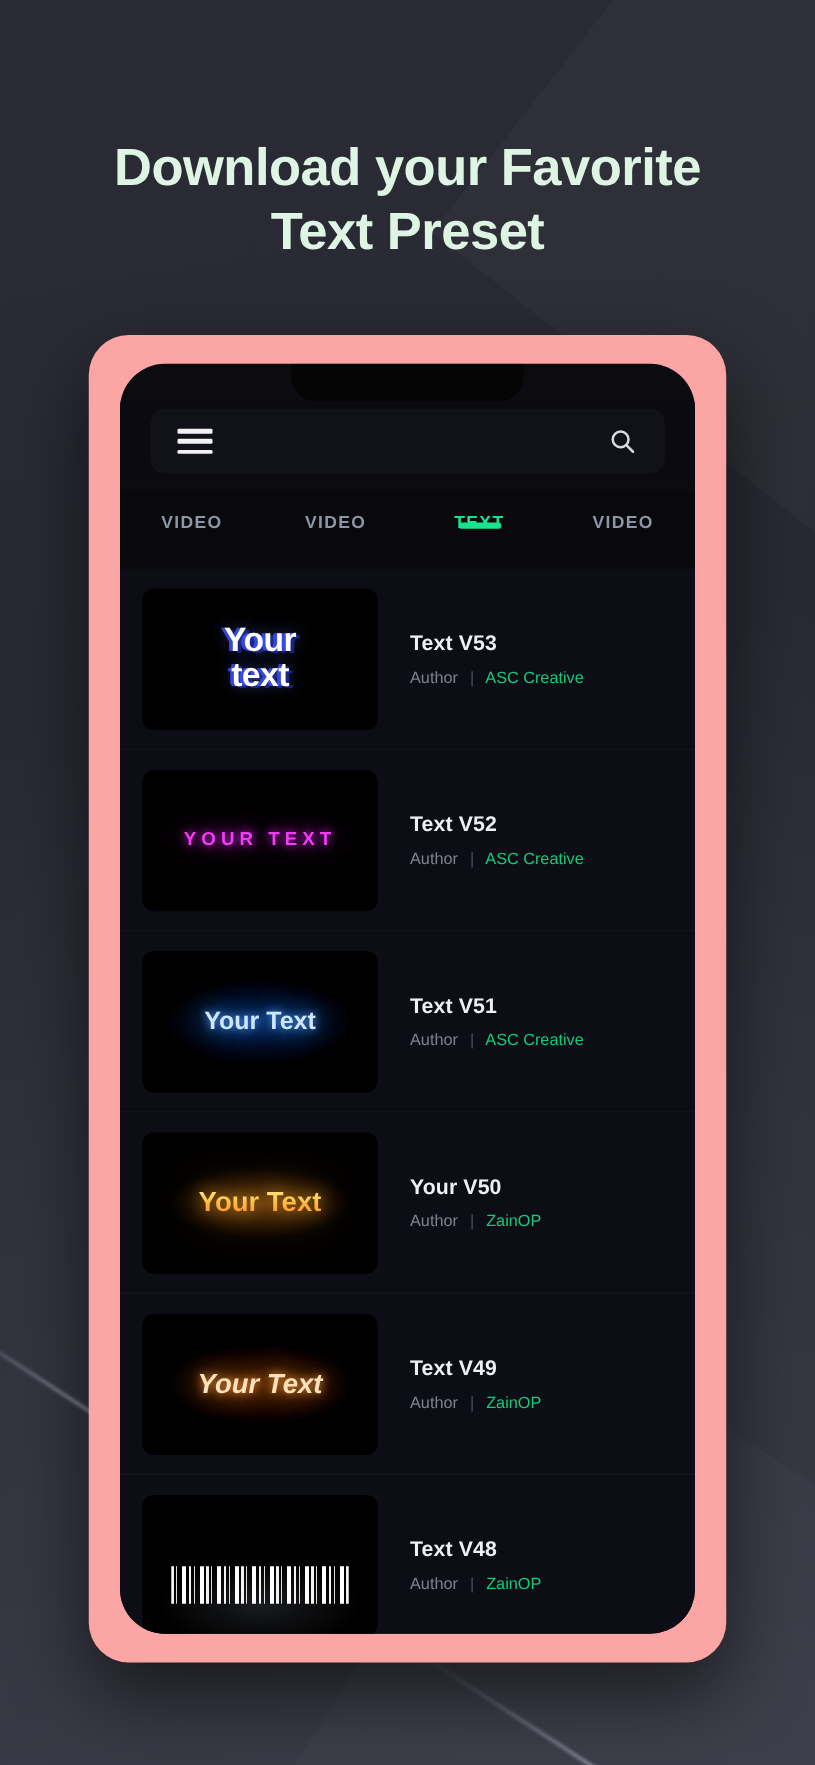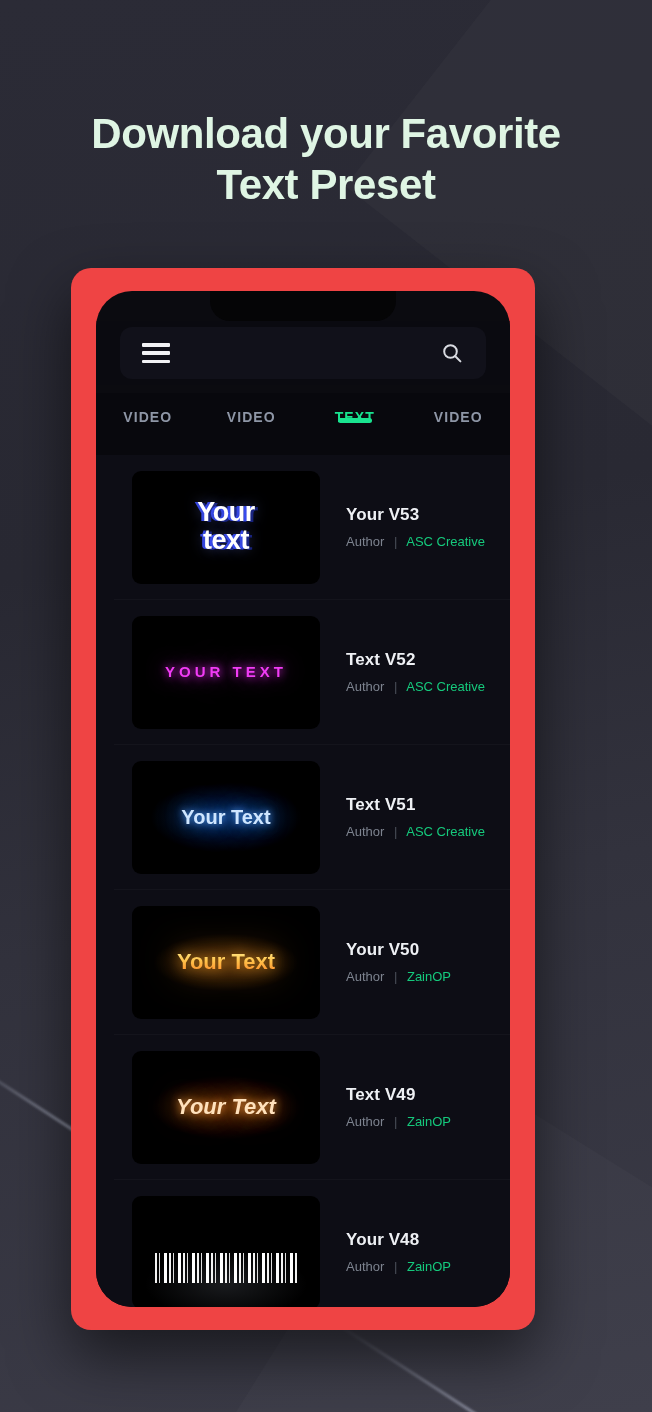--- a/index.html
+++ b/index.html
@@ -48,24 +48,24 @@
     line-height: 1.22;
     letter-spacing: -0.4px;
     white-space: pre-line;
   }
 
   
   #phone {
     position: absolute;
     left: 71px;
     top: 268px;
-    width: 464px;
+    width: 510px;
     height: 1062px;
-    background: #ef4444;
-    border-radius: 20px;
+    background: #fca5a5;
+    border-radius: 32px;
     box-shadow: 0 26px 60px rgba(0,0,0,.55);
     overflow: hidden;
   }
   #phone-screen {
     position: absolute;
     left: 25px;
     top: 23px;
     right: 25px;
     bottom: 23px;
     background: #0b0b10;
@@ -159,21 +159,20 @@
     overflow: hidden;
   }
   .preset-row {
     display: flex;
     align-items: center;
     height: 145px;
     padding: 0 18px;
     box-sizing: border-box;
     border-bottom: 1px solid rgba(255,255,255,.030);
     cursor: pointer;
-    margin-left: 18px;
   }
   .thumb {
     width: 188px;
     height: 113px;
     border-radius: 9px;
     background: #000;
     position: relative;
     overflow: hidden;
     flex: none;
     display: flex;
@@ -278,21 +277,21 @@
     </div>
 
     <div id="preset-list">
 
       <div class="preset-row">
         <div class="thumb">
           <div class="thumb-text t-v53">Your
 text</div>
         </div>
         <div class="row-info">
-          <div class="preset-title">Your V53</div>
+          <div class="preset-title">Text V53</div>
           <div class="preset-meta">
             <span>Author</span>
             <span class="sep">|</span>
             <span class="author-name">ASC Creative</span>
           </div>
         </div>
       </div>
 
       <div class="preset-row">
         <div class="thumb">
@@ -352,21 +351,21 @@
           </div>
         </div>
       </div>
 
       <div class="preset-row">
         <div class="thumb">
           <div class="t-v48-glow"></div>
           <div class="t-v48-bars"></div>
         </div>
         <div class="row-info">
-          <div class="preset-title">Your V48</div>
+          <div class="preset-title">Text V48</div>
           <div class="preset-meta">
             <span>Author</span>
             <span class="sep">|</span>
             <span class="author-name">ZainOP</span>
           </div>
         </div>
       </div>
 
     </div>
   </div>

